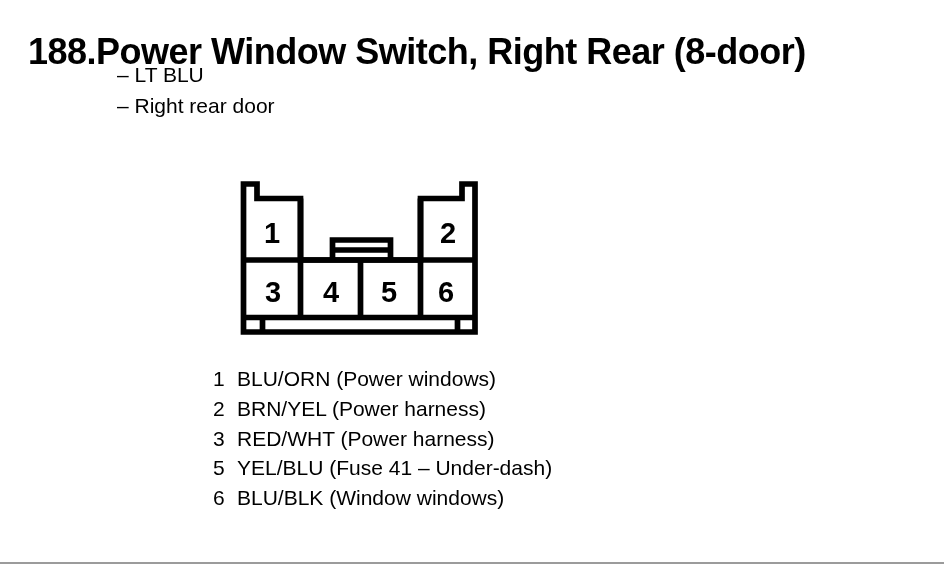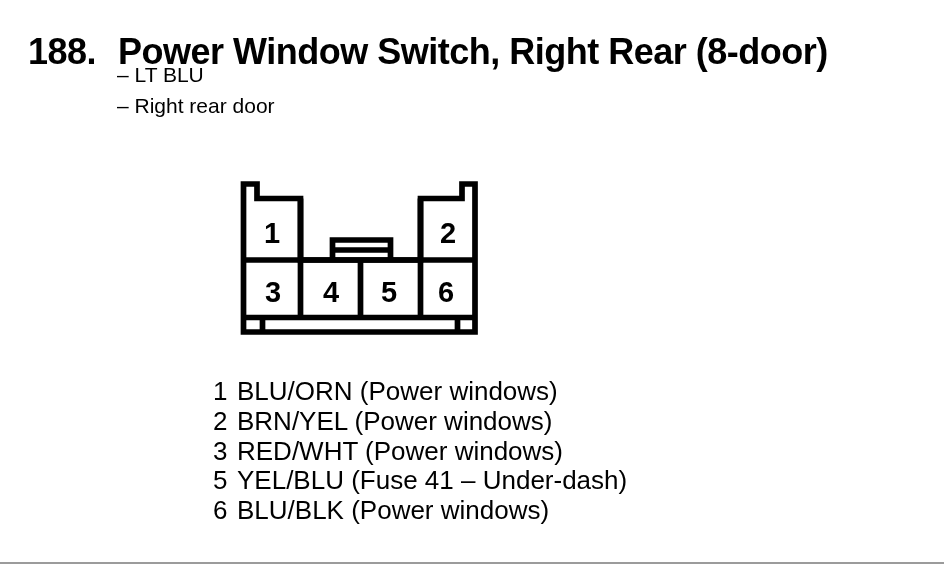--- a/index.html
+++ b/index.html
@@ -16,21 +16,20 @@
     position: relative;
     width: 944px;
     height: 566px;
     background: #ffffff;
   }
   .heading {
     position: absolute;
     left: 28px;
     top: 8px;
     display: flex;
-    gap: 22px;
     font-size: 36px;
     font-weight: 700;
     line-height: 40px;
     white-space: nowrap;
     letter-spacing: -0.5px;
   }
   .notes {
     position: absolute;
     left: 117px;
     top: 59px;
@@ -55,22 +54,21 @@
     fill: #000000;
     font-family: "Liberation Sans", sans-serif;
     font-size: 29px;
     font-weight: 700;
     text-anchor: middle;
   }
   .legend {
     position: absolute;
     left: 213px;
     top: 364px;
-    font-size: 26px;
-    margin-top: 13px;
+    font-size: 21px;
   }
   .legend .row {
     height: 29.83px;
     line-height: 29.83px;
     white-space: nowrap;
   }
   .legend .n {
     display: inline-block;
     width: 24px;
   }
@@ -112,28 +110,28 @@
     <text x="331" y="302">4</text>
     <text x="389" y="302">5</text>
     <text x="446" y="302">6</text>
   </svg>
 
   <div class="legend">
     <div class="row">
       <span class="n">1</span><span>BLU/ORN (Power windows)</span>
     </div>
     <div class="row">
-      <span class="n">2</span><span>BRN/YEL (Power windows)</span>
+      <span class="n">2</span><span>BRN/YEL (Power harness)</span>
     </div>
     <div class="row">
-      <span class="n">3</span><span>RED/WHT (Power windows)</span>
+      <span class="n">3</span><span>RED/WHT (Power harness)</span>
     </div>
     <div class="row">
       <span class="n">5</span><span>YEL/BLU (Fuse 41 – Under-dash)</span>
     </div>
     <div class="row">
-      <span class="n">6</span><span>BLU/BLK (Power windows)</span>
+      <span class="n">6</span><span>BLU/BLK (Window windows)</span>
     </div>
   </div>
 
   <div class="page-edge"></div>
 
 </div>
 
 </body></html>

